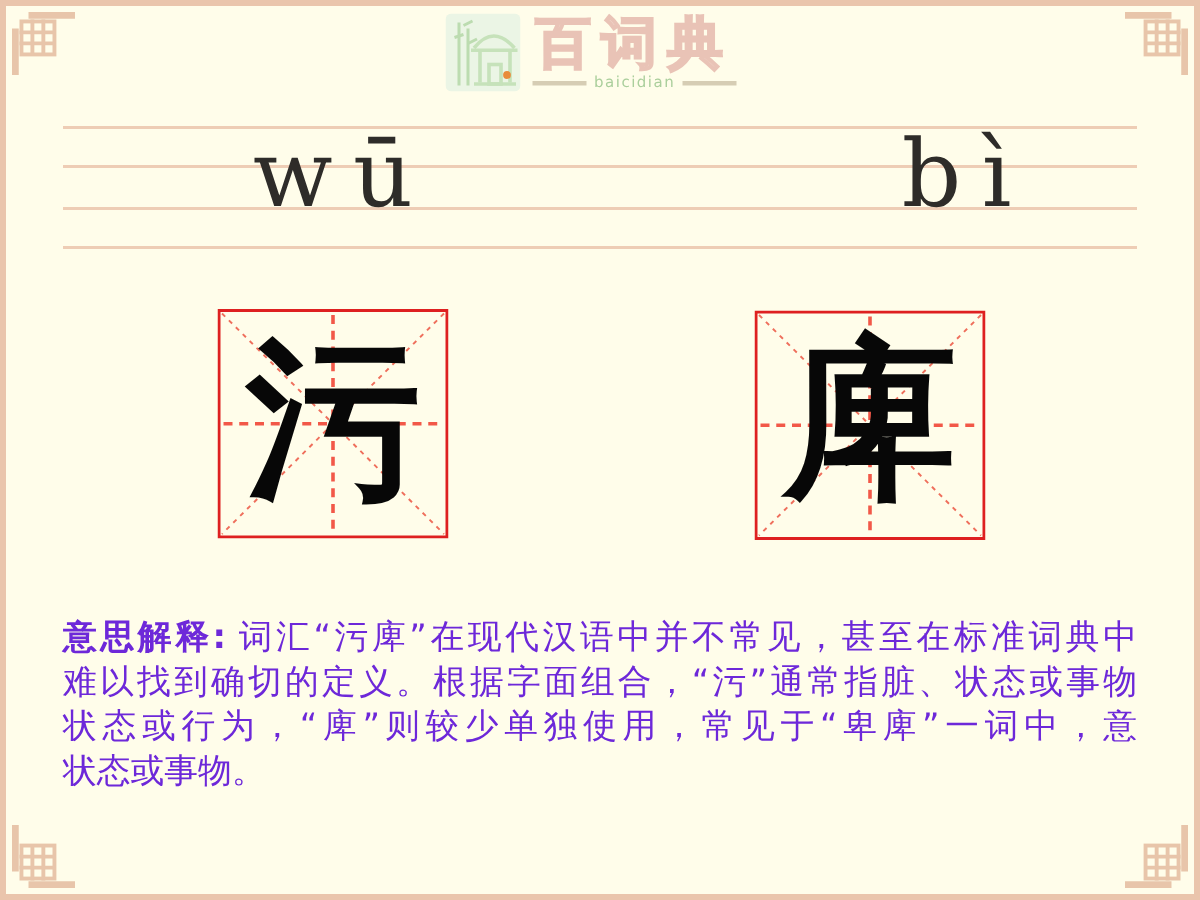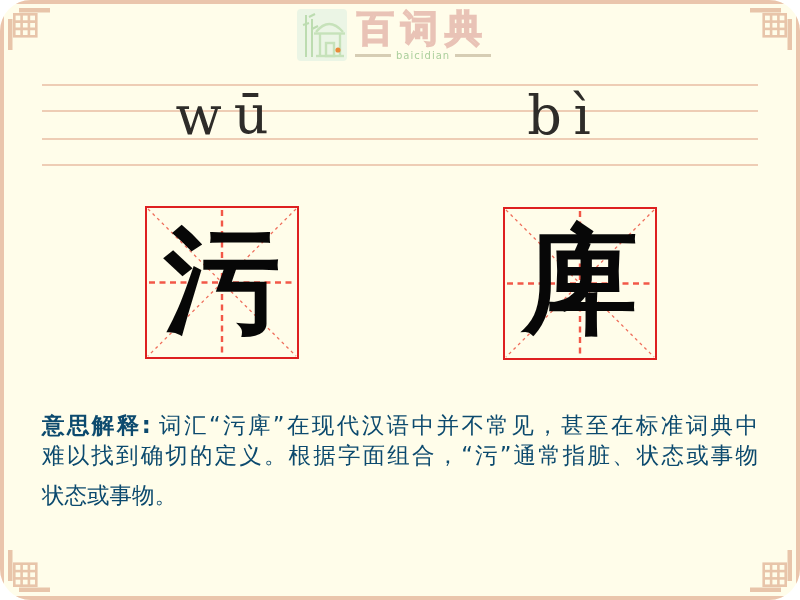--- a/index.html
+++ b/index.html
@@ -3,21 +3,20 @@
 <meta charset="utf-8">
 <style>
   html,body{margin:0;padding:0;background:#ffffff;}
   .page{
     position:relative;
     width:800px;height:600px;
     background:#fffdea;
     overflow:hidden;
     font-family:"DejaVu Sans",sans-serif;
     box-sizing:border-box;
-    border-radius:31px;
   }
   
   .frame{
     position:absolute;inset:0;
     border:4px solid #eac5ac;
     box-sizing:border-box;
     pointer-events:none;
   }
   
   .corner{position:absolute;width:48px;height:48px;}
@@ -39,45 +38,45 @@
   }
   .sub-row{display:flex;align-items:center;margin-top:1px;text-align:center;}
   .sub-dash{width:36px;height:2.5px;background:#d6cdb4;}
   .sub-text{font-size:10px;color:#abcf9c;letter-spacing:1px;margin:0 5px;line-height:11px;}
 
   
   .pline{position:absolute;left:42px;width:716px;height:2px;background:#eecdb5;}
   .pinyin{
     position:absolute;top:88px;height:60px;width:220px;
     font-family:"DejaVu Serif",serif;
-    font-size:54px;line-height:56px;color:#2e2c29;
+    font-size:62px;line-height:56px;color:#2e2c29;
     text-align:center;letter-spacing:0.22em;text-indent:0.22em;
   }
   .pinyin.first{left:112px;}
-  .pinyin.second{left:449px;}
+  .pinyin.second{left:468px;text-align:right;}
 
   
   .hanzi-box{position:absolute;width:154px;height:153px;}
   .hanzi-box.first{left:145px;top:206px;}
   .hanzi-box.second{left:503px;top:207px;}
   .hanzi-box svg{position:absolute;inset:0;}
   .hanzi{
     position:absolute;inset:0;
     display:flex;align-items:center;justify-content:center;
     font-size:116px;font-weight:bold;color:#070707;line-height:1;
     padding-bottom:6px;box-sizing:border-box;
   }
 
   
   .definition{
     position:absolute;left:42px;top:411px;width:716px;
-    font-size:22.5px;line-height:29.5px;color:#0c4a6e;
+    font-size:22.5px;line-height:29.5px;color:#6d28d9;
   }
   .def-line{text-align:justify;text-align-last:justify;white-space:nowrap;}
-  .def-line.last{text-align-last:left;white-space:normal;margin-top:11px;}
+  .def-line.last{text-align-last:left;white-space:normal;}
   .def-label{font-weight:bold;margin-right:6px;}
 </style>
 </head>
 <body>
 
 <div class="page">
 
   <div class="frame"></div>
 
   <div class="corner tl">
@@ -205,16 +204,17 @@
         <line x1="77" y1="4" x2="77" y2="149"></line>
         <line x1="4" y1="76.5" x2="150" y2="76.5"></line>
       </g>
     </svg>
     <div class="hanzi">庳</div>
   </div>
 
   <div class="definition">
     <div class="def-line"><span class="def-label">意思解释:</span><span>词汇“污庳”在现代汉语中并不常见，甚至在标准词典中</span></div>
     <div class="def-line">难以找到确切的定义。根据字面组合，“污”通常指脏、状态或事物</div>
+    <div class="def-line">状态或行为，“庳”则较少单独使用，常见于“卑庳”一词中，意</div>
     <div class="def-line last">状态或事物。</div>
   </div>
 
 </div>
 
 </body></html>

